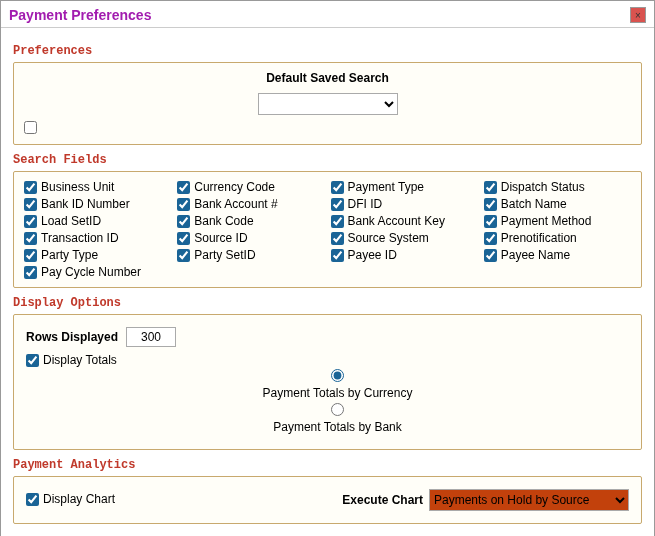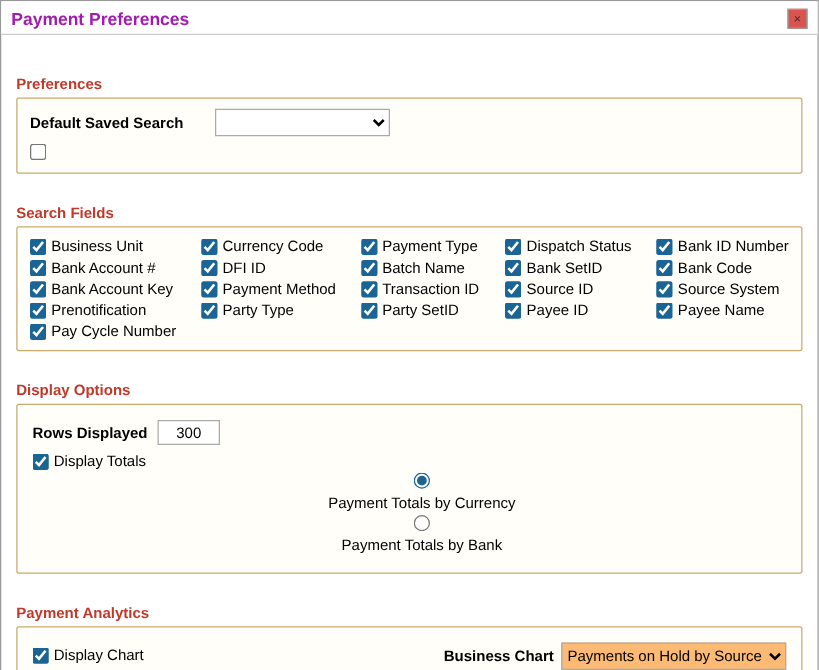--- a/index.html
+++ b/index.html
@@ -49,34 +49,36 @@
     }
     .dialog-body {
       padding: 8px 12px;
       flex: 1;
     }
     .section-label {
       color: #c0392b;
       font-size: 12px;
       font-weight: bold;
       margin-bottom: 4px;
-      margin-top: 24px;
+      margin-top: 8px;
+      font-family: Liberation Mono, monospace;
     }
     .section-box {
       border: 1px solid #c8a96e;
       border-radius: 2px;
       background: #fffef8;
       padding: 8px 10px;
       margin-bottom: 8px;
     }
     .preferences-row {
       display: flex;
       align-items: center;
-      gap: 25px;
+      gap: 8px;
       margin-bottom: 6px;
+      flex-direction: column;
     }
     .preferences-row label {
       font-size: 12px;
       font-weight: bold;
     }
     select.dropdown {
       width: 140px;
       height: 22px;
       border: 1px solid #aaa;
       font-size: 12px;
@@ -88,22 +90,22 @@
       gap: 4px;
       margin-bottom: 2px;
     }
     .checkbox-row input[type="checkbox"] {
       width: 13px;
       height: 13px;
       accent-color: #1a6496;
     }
     .search-fields-grid {
       display: grid;
-      grid-template-columns: 1fr 1fr 1fr 1fr 1fr;
-      gap: 3px 20px;
+      grid-template-columns: 1fr 1fr 1fr 1fr;
+      gap: 3px 6px;
     }
     .search-field-item {
       display: flex;
       align-items: center;
       gap: 4px;
       white-space: nowrap;
     }
     .search-field-item input[type="checkbox"] {
       width: 13px;
       height: 13px;
@@ -151,22 +153,22 @@
       gap: 6px;
       margin-left: auto;
     }
     .default-chart-row label {
       font-weight: bold;
     }
     select.chart-dropdown {
       height: 22px;
       border: 1px solid #aaa;
       font-size: 12px;
-      background: #fdba74;
-      width: 180px;
+      background: #c2410c;
+      width: 200px;
     }
     .dialog-footer {
       padding: 8px 12px;
       display: flex;
       gap: 6px;
       border-top: 1px solid #ddd;
     }
     .btn-ok {
       background: linear-gradient(to bottom, #f5f5f5, #e0e0e0);
       border: 1px solid #999;
@@ -238,21 +240,21 @@
           <div class="search-field-item">
             <input type="checkbox" id="dfi-id" checked="" style="">
             <label for="dfi-id">DFI ID</label>
           </div>
           <div class="search-field-item">
             <input type="checkbox" id="batch-name" checked="" style="">
             <label for="batch-name">Batch Name</label>
           </div>
           <div class="search-field-item">
             <input type="checkbox" id="bank-setid" checked="" style="">
-            <label for="bank-setid">Bank SetID</label>
+            <label for="bank-setid">Load SetID</label>
           </div>
           <div class="search-field-item">
             <input type="checkbox" id="bank-code" checked="" style="">
             <label for="bank-code">Bank Code</label>
           </div>
           <div class="search-field-item">
             <input type="checkbox" id="bank-account-key" checked="" style="">
             <label for="bank-account-key">Bank Account Key</label>
           </div>
           <div class="search-field-item">
@@ -323,21 +325,21 @@
     </div>
 
     <div class="section-label">Payment Analytics</div>
     <div class="section-box">
       <div class="payment-analytics-content">
         <div class="checkbox-row">
           <input type="checkbox" id="display-chart" checked="" style="">
           <label for="display-chart">Display Chart</label>
         </div>
         <div class="default-chart-row">
-          <label>Business Chart</label>
+          <label>Execute Chart</label>
           <select class="chart-dropdown" id="chart-dropdown">
           <option value="Payments on Hold by Source">Payments on Hold by Source</option><option value="Payments by Status">Payments by Status</option><option value="Payments by Method">Payments by Method</option></select>
         </div>
       </div>
     </div>
 
   </div>
 
   <div class="dialog-footer">
     <button class="btn-ok">OK</button>

